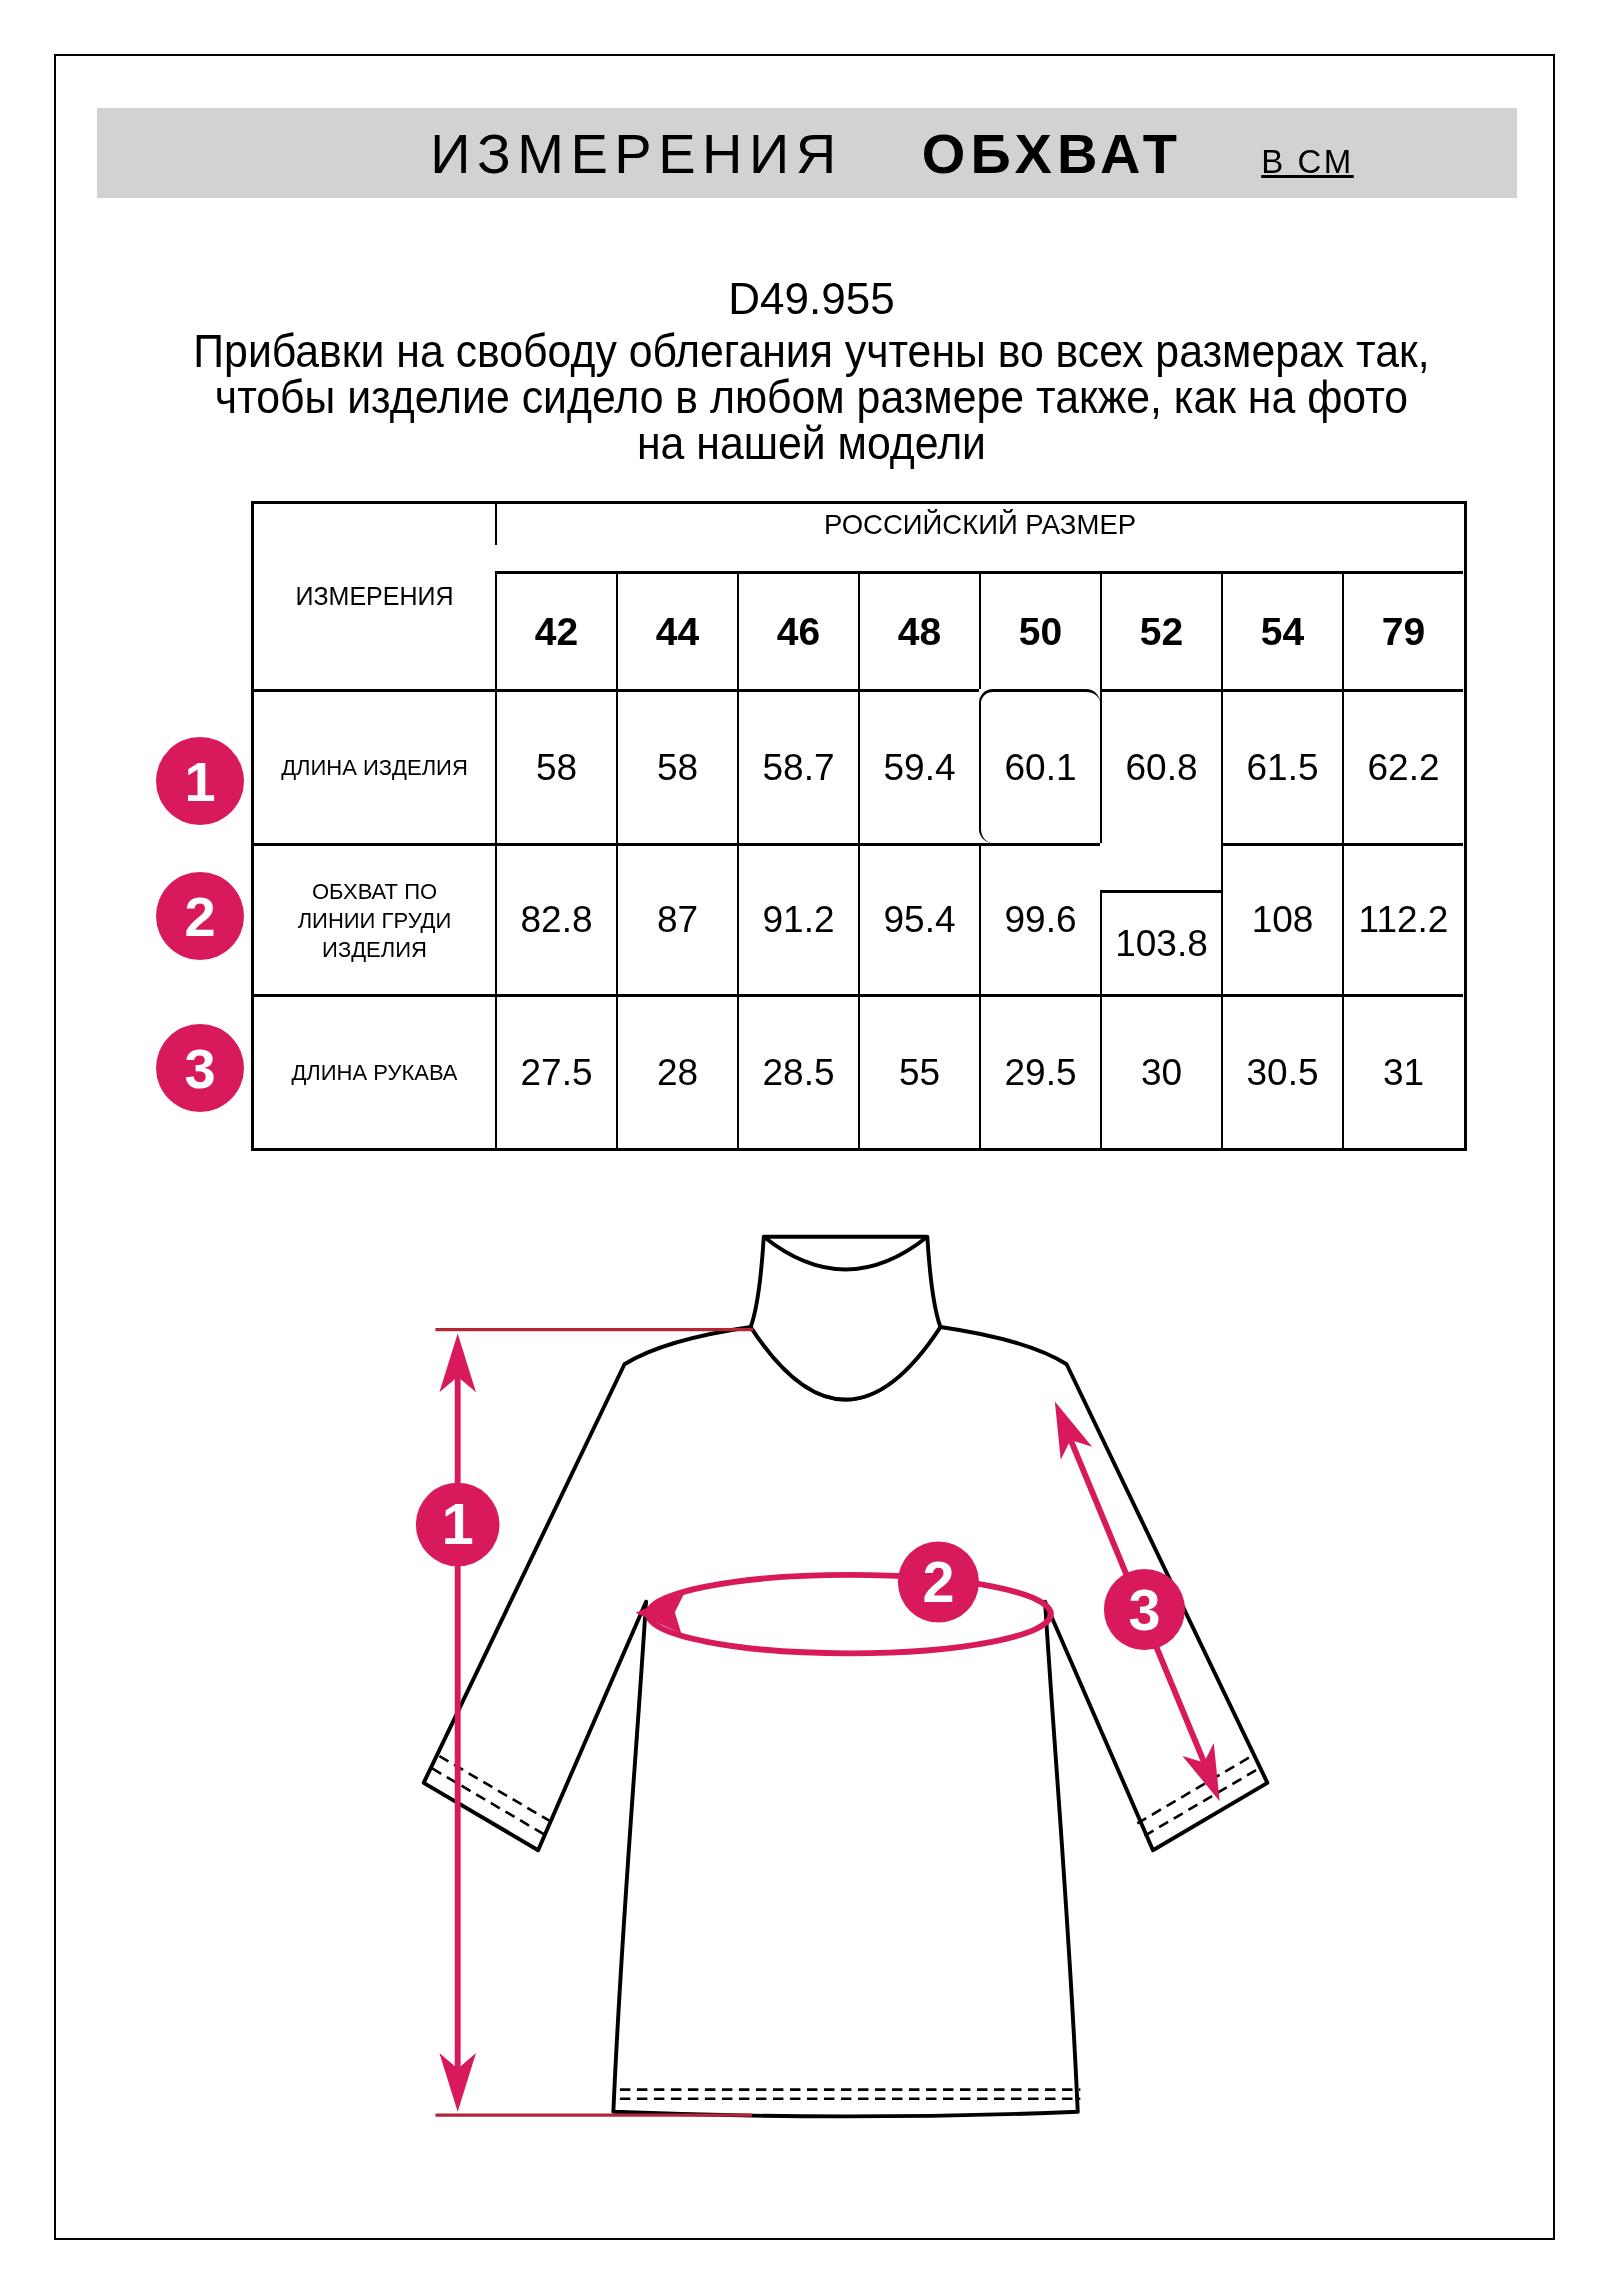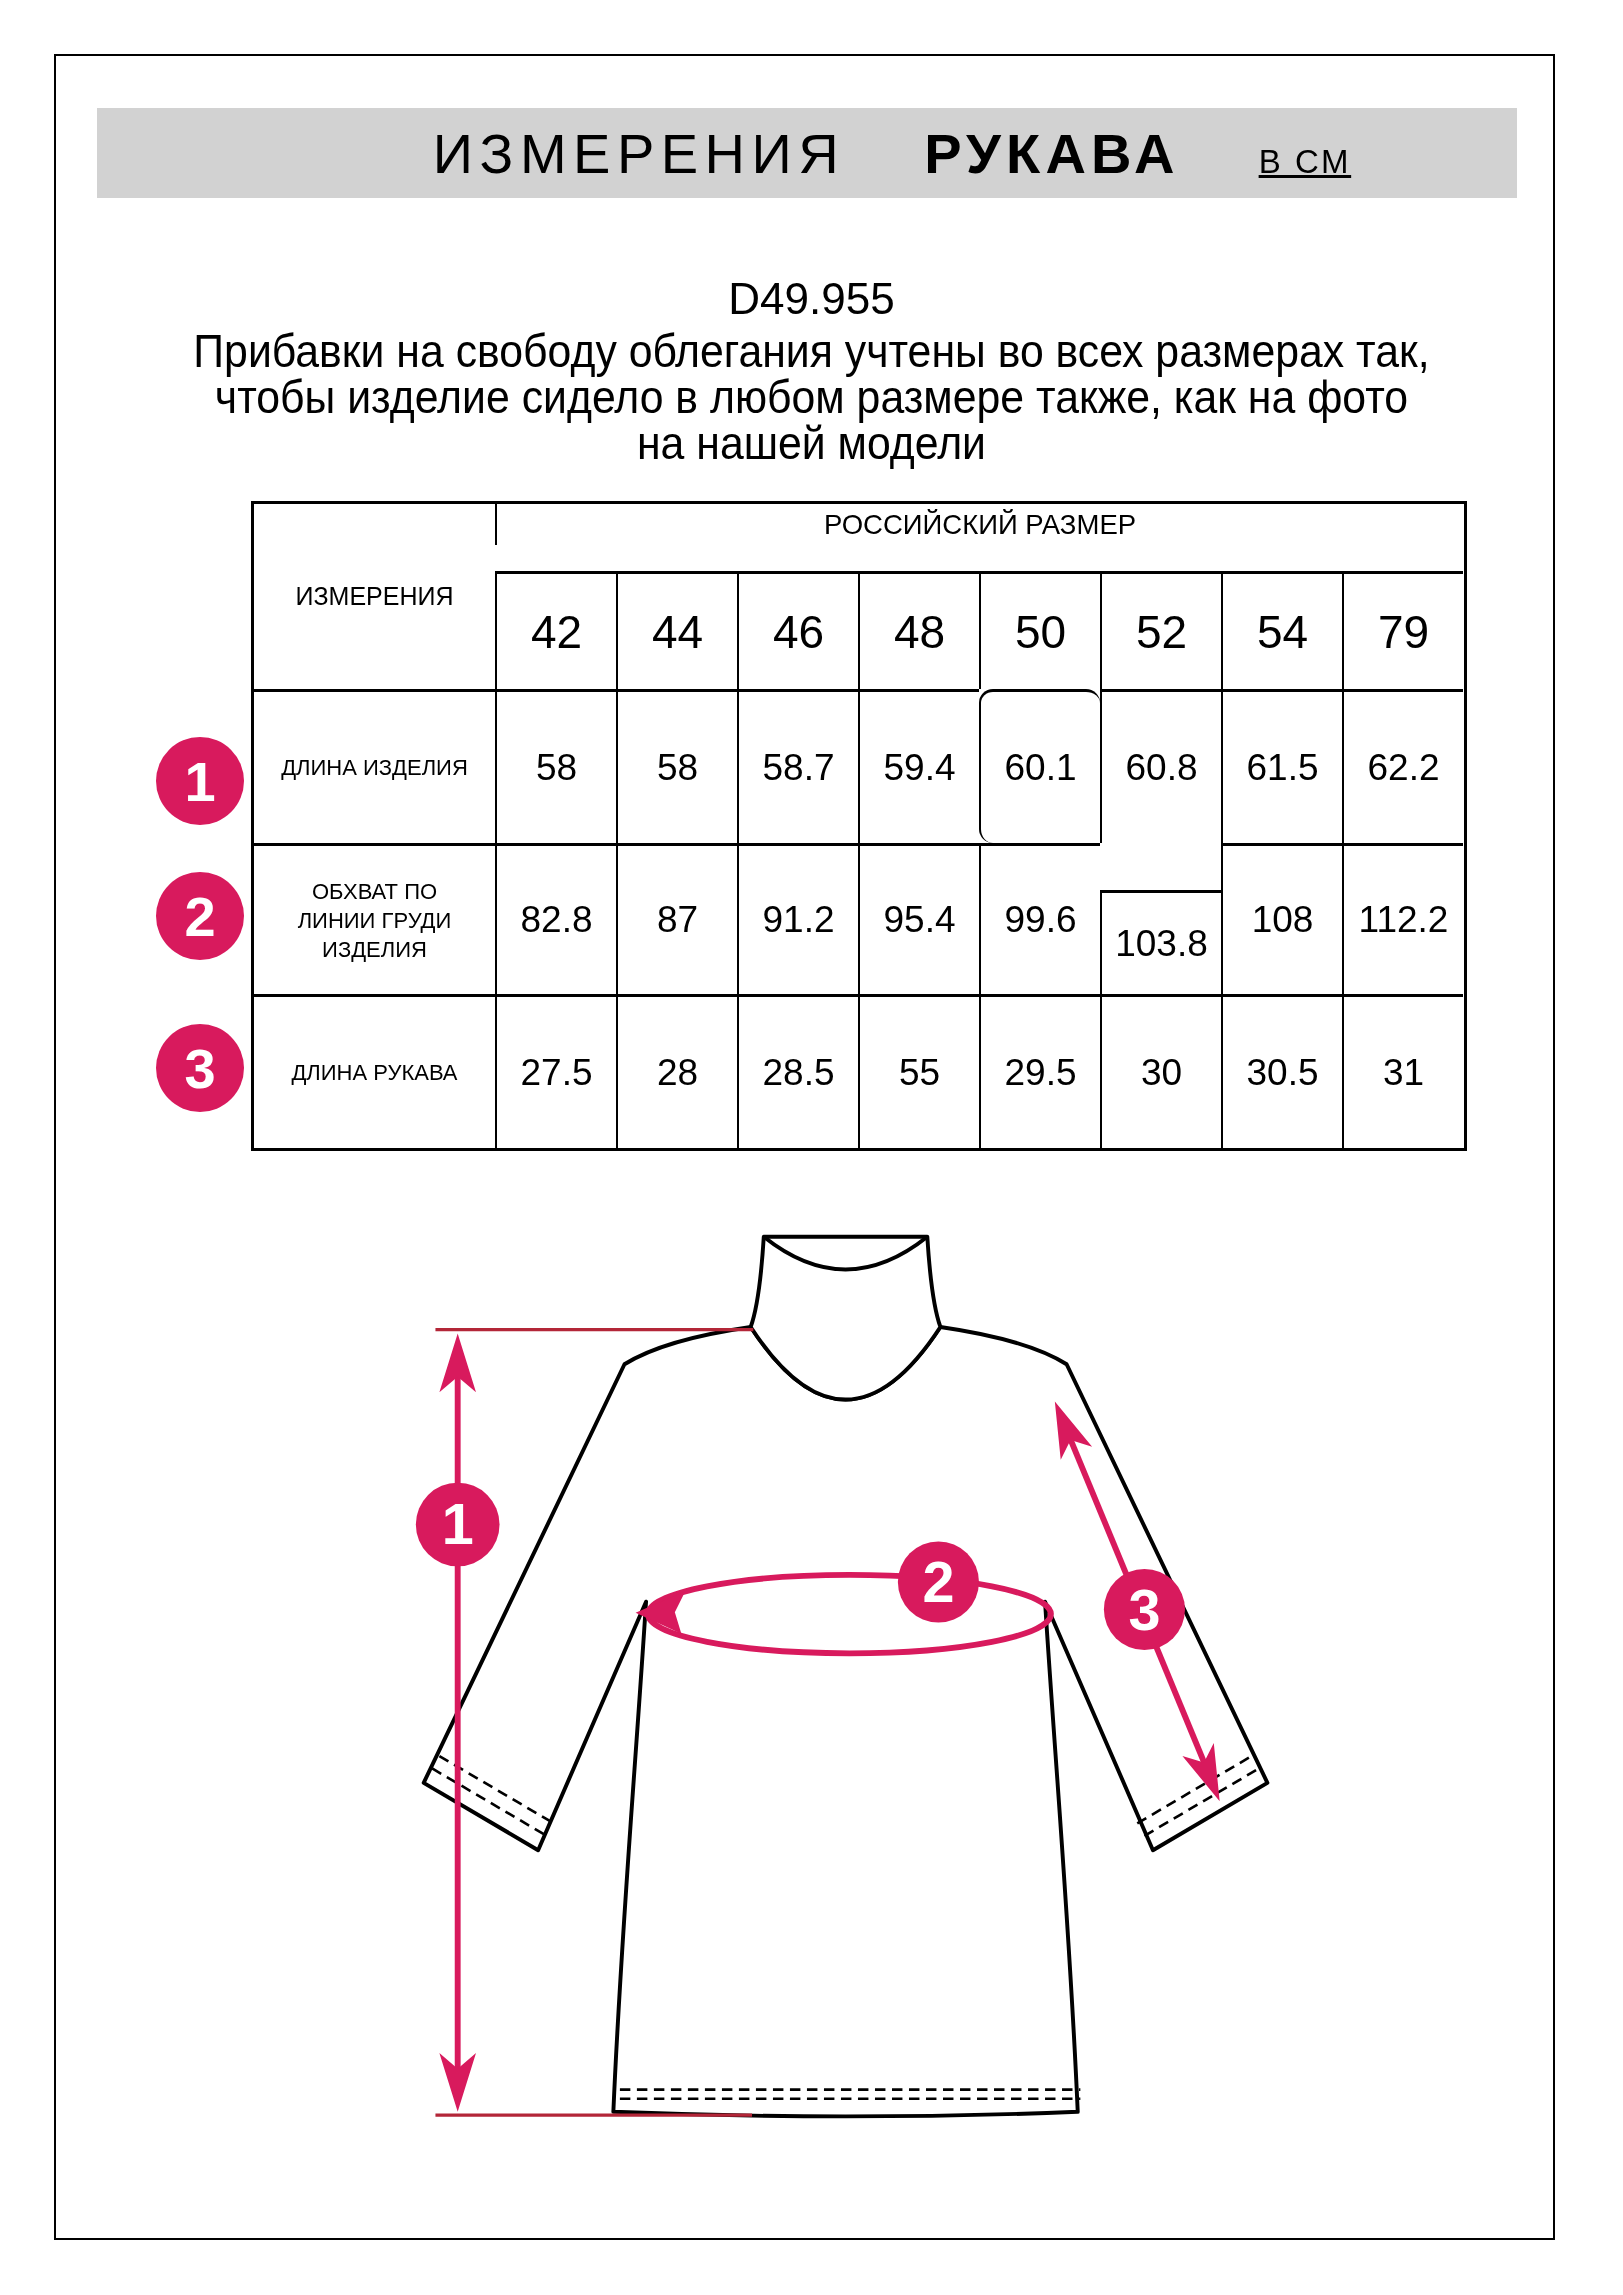--- a/index.html
+++ b/index.html
@@ -29,42 +29,42 @@
   }
   .size-table{
     position:absolute;left:251px;top:501px;width:1216px;
     display:grid;grid-template-columns:241px repeat(8,121px);
     grid-template-rows:41px 144px 154px 151px 154px;
     border:3.3px solid #000;box-sizing:border-box;background:#fff;
   }
   .cell{display:flex;align-items:center;justify-content:center;box-sizing:border-box;text-align:center;}
   .measure-head{grid-column:1;grid-row:1/3;font-size:25px;}
   .group-head{grid-column:2/10;grid-row:1;font-size:27.5px;border-left:2px solid #000;}
-  .size-head{font-size:46px;font-weight:normal;border-left:2px solid #000;border-top:3.3px solid #000;margin-top:26px;}
+  .size-head{font-size:39px;font-weight:bold;border-left:2px solid #000;border-top:3.3px solid #000;margin-top:26px;}
   .row-label{grid-column:1;font-size:22px;line-height:29px;border-top:3.3px solid #000;padding:0 18.3px;}
   .value{font-size:37px;border-left:2px solid #000;border-top:3.3px solid #000;}
   .badge{
     position:absolute;width:88px;height:88px;border-radius:50%;
     background:#d81a5d;color:#fff;font-size:56px;font-weight:bold;
     display:flex;align-items:center;justify-content:center;
   }
   .badge1{left:156px;top:737px;}
   .badge2{left:156px;top:872px;}
   .badge3{left:156px;top:1024px;}
   .drawing{position:absolute;left:366px;top:1204px;width:929px;height:968px;}
 </style>
 </head>
 <body>
 
 <div class="frame"></div>
 
 <div class="header-bar">
   <div class="title-group">
     <span class="t-reg">ИЗМЕРЕНИЯ</span>
-    <span class="t-bold">РУКАВА</span>
+    <span class="t-bold">ОБХВАТ</span>
     <span class="t-unit">В СМ</span>
   </div>
 </div>
 
 <div class="product-code">D49.955</div>
 
 <div class="note">
   <div>Прибавки на свободу облегания учтены во всех размерах так,</div>
   <div>чтобы изделие сидело в любом размере также, как на фото</div>
   <div>на нашей модели</div>

